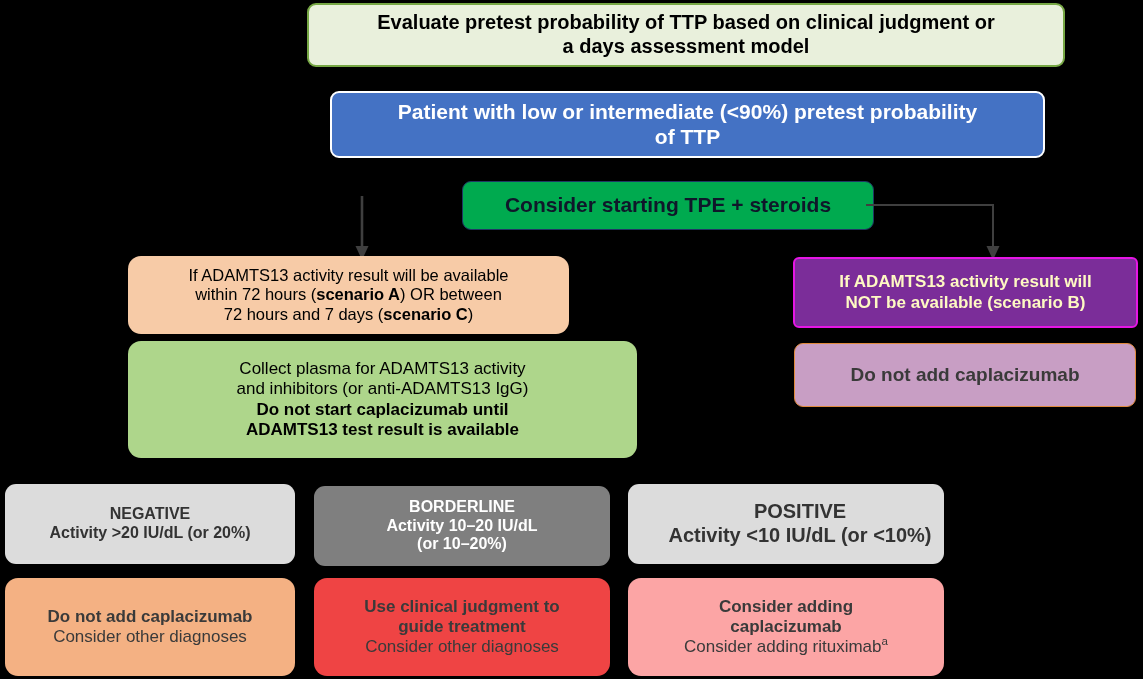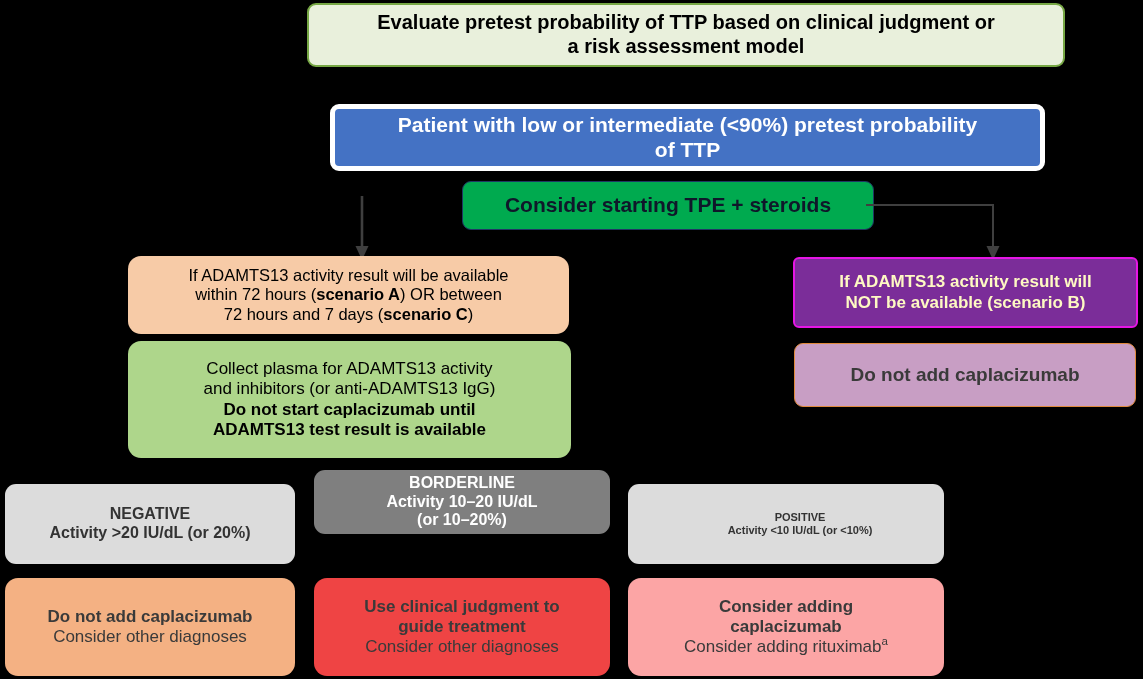--- a/index.html
+++ b/index.html
@@ -18,58 +18,58 @@
   .b{font-weight:bold;}
 
   
   #n-evaluate{
     left:307px;top:3px;width:758px;height:64px;border-radius:9px;
     background:#E9F0DC;border:2.5px solid #76A744;color:#000;
     font-size:20px;font-weight:bold;
   }
   #n-patient{
     left:330px;top:91px;width:715px;height:67px;border-radius:9px;
-    background:#4472C4;border:5px solid #ffffff;color:#fff;
-    font-size:21px;font-weight:bold;margin-top:13px;
+    background:#4472C4;border:2px solid #ffffff;color:#fff;
+    font-size:21px;font-weight:bold;
   }
   #n-tpe{
     left:462px;top:181px;width:412px;height:49px;border-radius:9px;
     background:#00AA4F;border:1px solid #1F3864;color:#0f172a;
     font-size:21px;font-weight:bold;
   }
   #n-scenario-ac{
     left:128px;top:256px;width:441px;height:78px;border-radius:13px;
     background:#F7CBA7;color:#000;font-size:16.5px;
   }
   #n-scenario-b{
     left:793px;top:257px;width:345px;height:71px;border-radius:6px;
     background:#7B2D99;border:2px solid #E516E5;color:#fef9c3;
     font-size:17px;font-weight:bold;
   }
   #n-collect{
-    left:128px;top:341px;width:443px;height:117px;border-radius:13px;
+    left:128px;top:341px;width:509px;height:117px;border-radius:13px;
     background:#AED68B;color:#000;font-size:17px;
   }
   #n-no-caplacizumab-b{
     left:794px;top:343px;width:342px;height:64px;border-radius:9px;
     background:#C89EC4;border:1.5px solid #E08A3C;color:#3A3A3A;
     font-size:19px;font-weight:bold;
   }
 
   #n-negative{
     left:5px;top:484px;width:290px;height:80px;border-radius:11px;
     background:#DCDCDC;color:#333;font-size:16px;font-weight:bold;align-items:center;
   }
   #n-borderline{
-    left:314px;top:470px;width:296px;height:64px;border-radius:11px;
+    left:314px;top:486px;width:296px;height:80px;border-radius:11px;
     background:#7F7F7F;color:#fff;font-size:16px;font-weight:bold;
   }
   #n-positive{
     left:628px;top:484px;width:316px;height:80px;border-radius:11px;
-    background:#DCDCDC;color:#333;font-size:11px;font-weight:bold;padding-left:28px;
+    background:#DCDCDC;color:#333;font-size:20px;font-weight:bold;padding-left:28px;
   }
 
   #n-act-negative{
     left:5px;top:578px;width:290px;height:98px;border-radius:13px;
     background:#F4B183;color:#3A3A3A;font-size:17px;
   }
   #n-act-borderline{
     left:314px;top:578px;width:296px;height:98px;border-radius:13px;
     background:#ef4444;color:#3A3A3A;font-size:17px;
   }
@@ -86,21 +86,21 @@
   sup{font-size:0.68em;vertical-align:super;line-height:0;}
 </style>
 </head>
 <body>
 
 <div class="canvas">
 
   <div class="node" id="n-evaluate">
     <span class="txt">
       <span class="ln">Evaluate pretest probability of TTP based on clinical judgment or</span>
-      <span class="ln">a risk assessment model</span>
+      <span class="ln">a days assessment model</span>
     </span>
   </div>
 
   <div class="node" id="n-patient">
     <span class="txt">
       <span class="ln">Patient with low or intermediate (&lt;90%) pretest probability</span>
       <span class="ln">of TTP</span>
     </span>
   </div>
 

